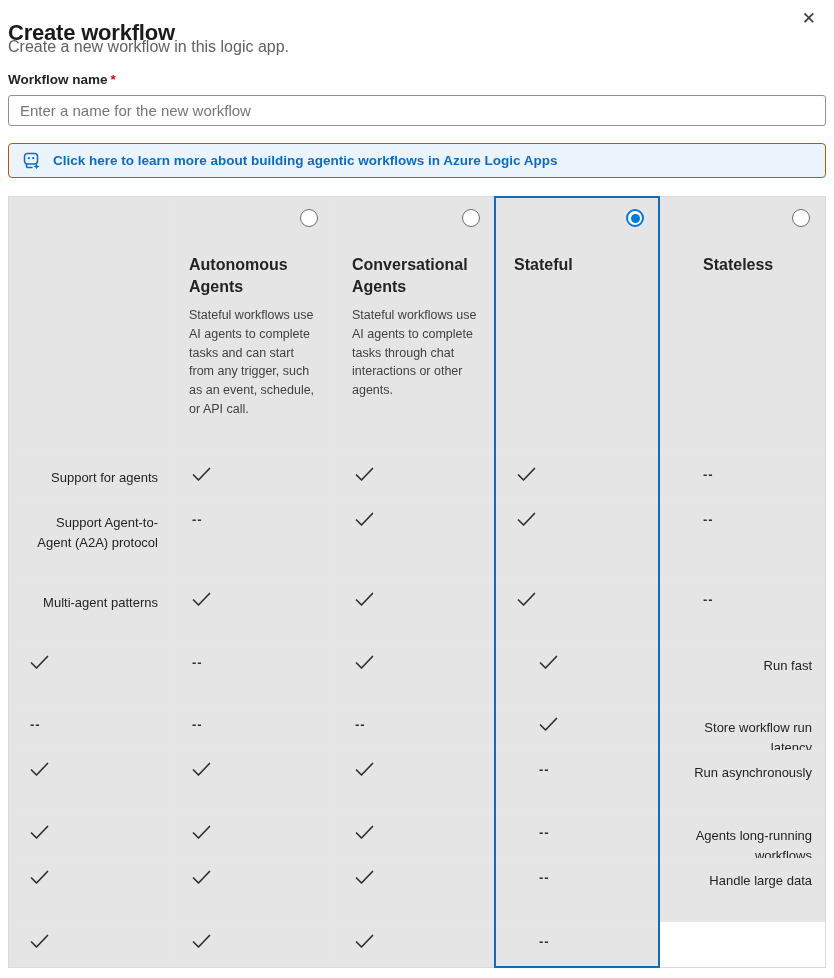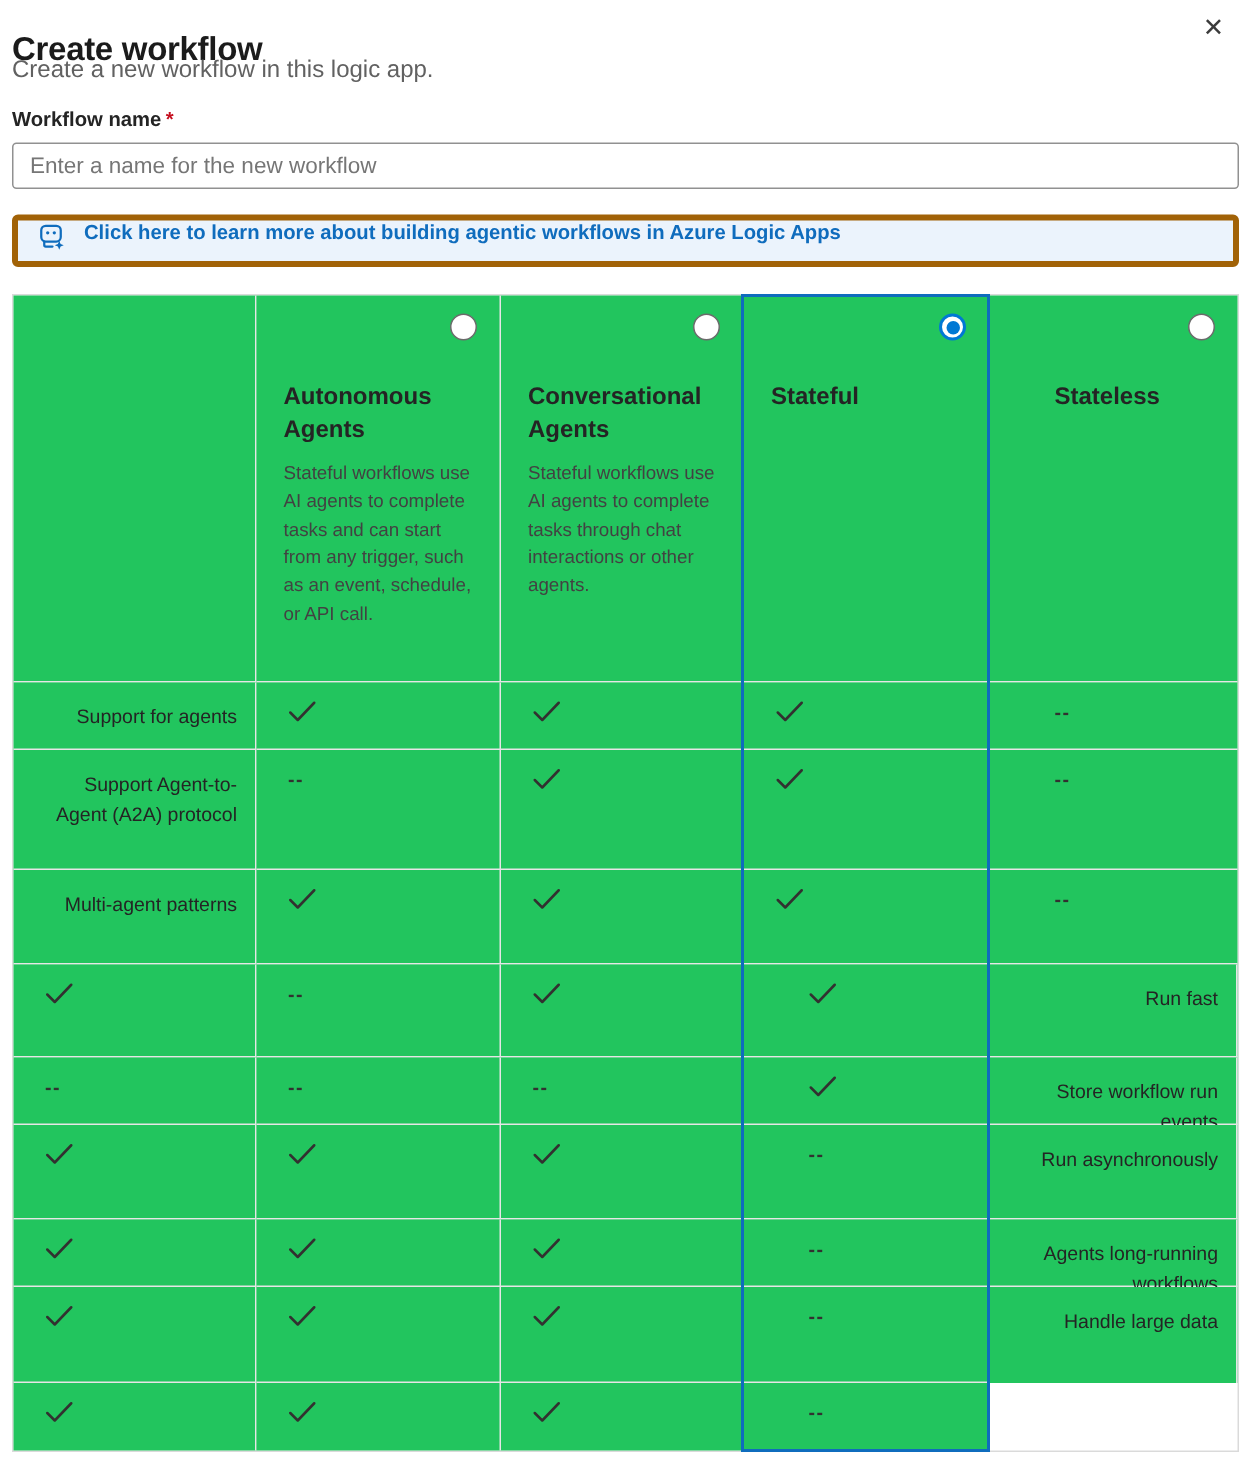--- a/index.html
+++ b/index.html
@@ -15,34 +15,34 @@
   .field-label { position:absolute; left:8px; top:72px; font-size:13.5px; font-weight:600; color:#242424; }
   .req-star { color:#C50F1F; margin-left:3px; font-weight:600; }
   .name-input {
     position:absolute; left:8px; top:95px; width:818px; height:31px;
     border:1px solid #919191; border-radius:3px; padding:0 11px; font-size:15px;
     font-family:inherit; color:#242424; outline:none;
   }
   .name-input::placeholder { color:#767676; }
   .info-banner {
     position:absolute; left:8px; top:143px; width:818px; height:35px;
-    background:#EBF3FC; border:4px solid #a16207; border-radius:4px;
-    display:flex; gap:10px; padding:0 12px; cursor:pointer;
+    background:#EBF3FC; border:1px solid #a16207; border-radius:4px;
+    display:flex; align-items:center; gap:10px; padding:0 12px; cursor:pointer;
   }
   .banner-text { font-size:13.5px; font-weight:600; color:#0F6CBD; }
   .bot-icon { flex:0 0 auto; display:flex; }
 
   .cmp-table {
     position:absolute; left:8px; top:196px; width:818px; height:772px;
     border:1px solid #dadada; display:grid;
     grid-template-columns:162px 163px 162px 164px 1fr;
     grid-template-rows:258px 45px 80px 63px 62px 45px 63px 45px 64px 45px;
     background:#fff;
   }
-  .cell { border-right:1px solid #e6e6e6; border-bottom:1px solid #e6e6e6; background:#22c55e; }
+  .cell { border-right:1px solid #e6e6e6; border-bottom:1px solid #e6e6e6; background:#e5e5e5; }
   .cell.last-col { border-right:none;padding-left:43px; }
   .cell.last-row { border-bottom:none; }
   .head-cell { padding:12px 15px 0 18px; display:flex; flex-direction:column; cursor:pointer; }
   .head-cell.empty { cursor:default; }
   .radio-row { display:flex; justify-content:flex-end; height:18px; }
   .radio { width:18px; height:18px; border-radius:50%; border:1px solid #6b6b6b; background:#fff; cursor:pointer; display:flex; align-items:center; justify-content:center; }
   .radio.selected { border:2px solid #0078D4; }
   .radio-dot { width:9px; height:9px; border-radius:50%; background:#0078D4; }
   .col-title { margin-top:27px; font-size:16px; font-weight:600; color:#242424; line-height:1.35; }
   .col-desc { margin-top:9px; font-size:12.5px; color:#424242; line-height:1.5; padding-right:2px; }
@@ -163,21 +163,21 @@
     </div>
     <div class="cell value-cell">
       <div class="dash-value">--</div>
     </div>
     <div class="cell value-cell">
       <div class="dash-value">--</div>
     </div>
     <div class="cell value-cell last-col"><svg width="19" height="15" viewBox="0 0 19 15">
         <path d="M1.5 8 L6.5 13 L17.5 1.5" stroke="#323130" stroke-width="1.7" fill="none" stroke-linecap="round" stroke-linejoin="round"></path>
       </svg></div>
-    <div class="cell label-cell">Store workflow run events</div>
+    <div class="cell label-cell">Store workflow run latency</div>
     <div class="cell value-cell"><svg width="19" height="15" viewBox="0 0 19 15">
         <path d="M1.5 8 L6.5 13 L17.5 1.5" stroke="#323130" stroke-width="1.7" fill="none" stroke-linecap="round" stroke-linejoin="round"></path>
       </svg></div>
     <div class="cell value-cell"><svg width="19" height="15" viewBox="0 0 19 15">
         <path d="M1.5 8 L6.5 13 L17.5 1.5" stroke="#323130" stroke-width="1.7" fill="none" stroke-linecap="round" stroke-linejoin="round"></path>
       </svg></div>
     <div class="cell value-cell"><svg width="19" height="15" viewBox="0 0 19 15">
         <path d="M1.5 8 L6.5 13 L17.5 1.5" stroke="#323130" stroke-width="1.7" fill="none" stroke-linecap="round" stroke-linejoin="round"></path>
       </svg></div>
     <div class="cell value-cell last-col">

